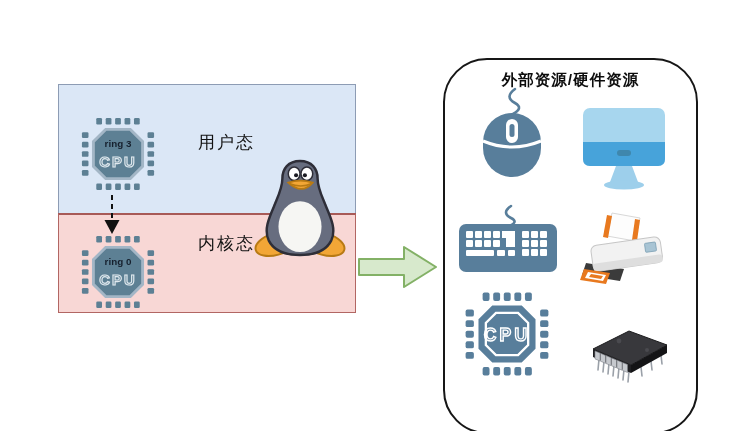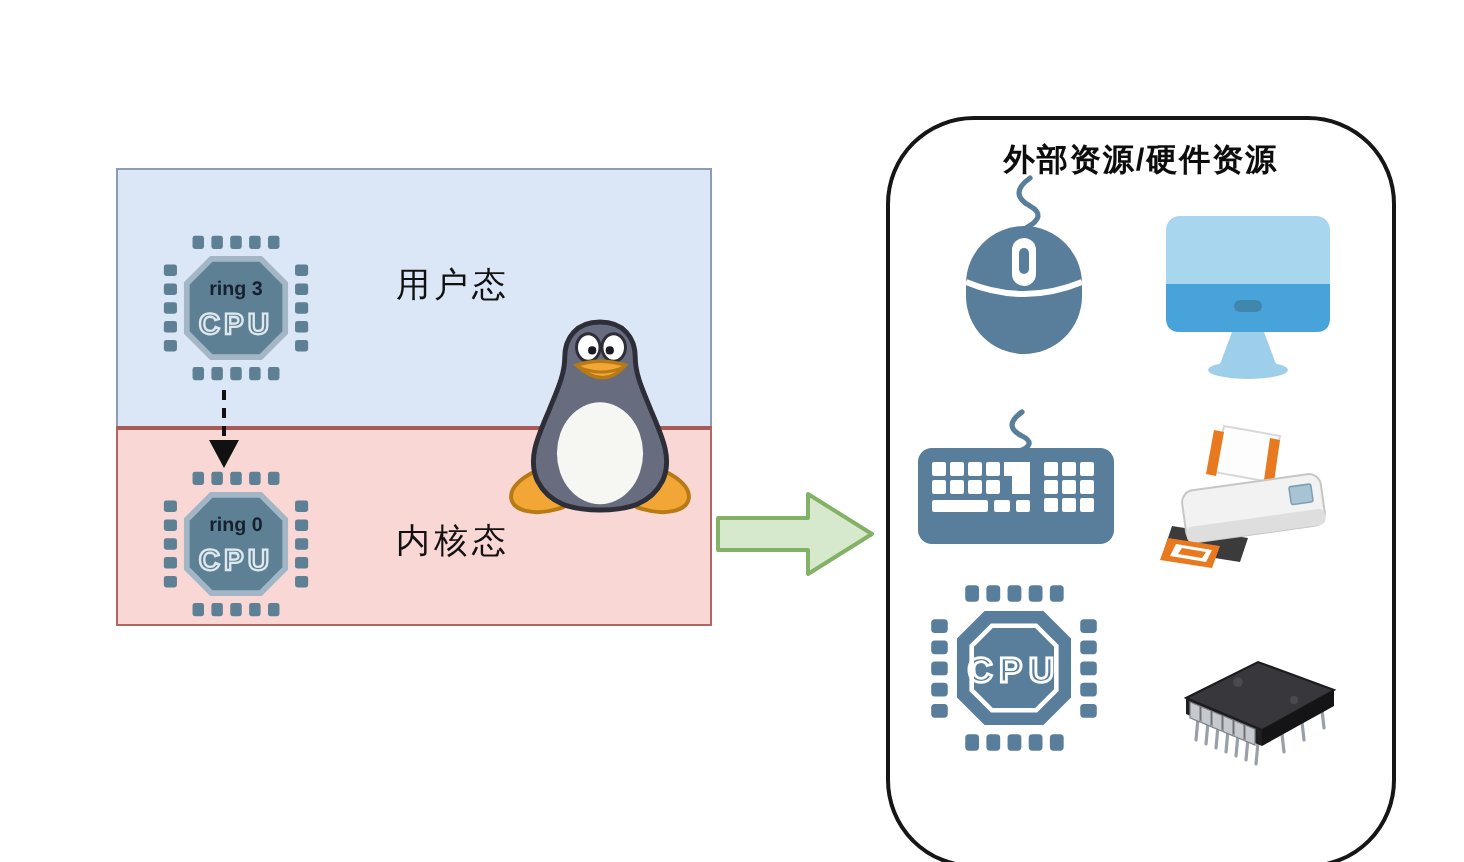--- a/index.html
+++ b/index.html
@@ -26,21 +26,21 @@
 </style>
 </head>
 <body>
 
 <div class="stage">
 
   <div class="mode-panel user-mode"></div>
   <div class="mode-panel kernel-mode"></div>
 
   <div class="mode-label" style="left:198px;top:131px;">用户态</div>
-  <div class="mode-label" style="left:198px;top:259px;">内核态</div>
+  <div class="mode-label" style="left:198px;top:232px;">内核态</div>
 
   <svg class="abs" style="left:77px;top:113px;" width="82" height="82" viewBox="0 0 100 100">
     <g fill="#5d8094">
       <rect x="23.5" y="6" width="7" height="8" rx="1.5"></rect>
         <rect x="35" y="6" width="7" height="8" rx="1.5"></rect>
         <rect x="46.5" y="6" width="7" height="8" rx="1.5"></rect>
         <rect x="58" y="6" width="7" height="8" rx="1.5"></rect>
         <rect x="69.5" y="6" width="7" height="8" rx="1.5"></rect>
       <rect x="23.5" y="86" width="7" height="8" rx="1.5"></rect>
         <rect x="35" y="86" width="7" height="8" rx="1.5"></rect>

